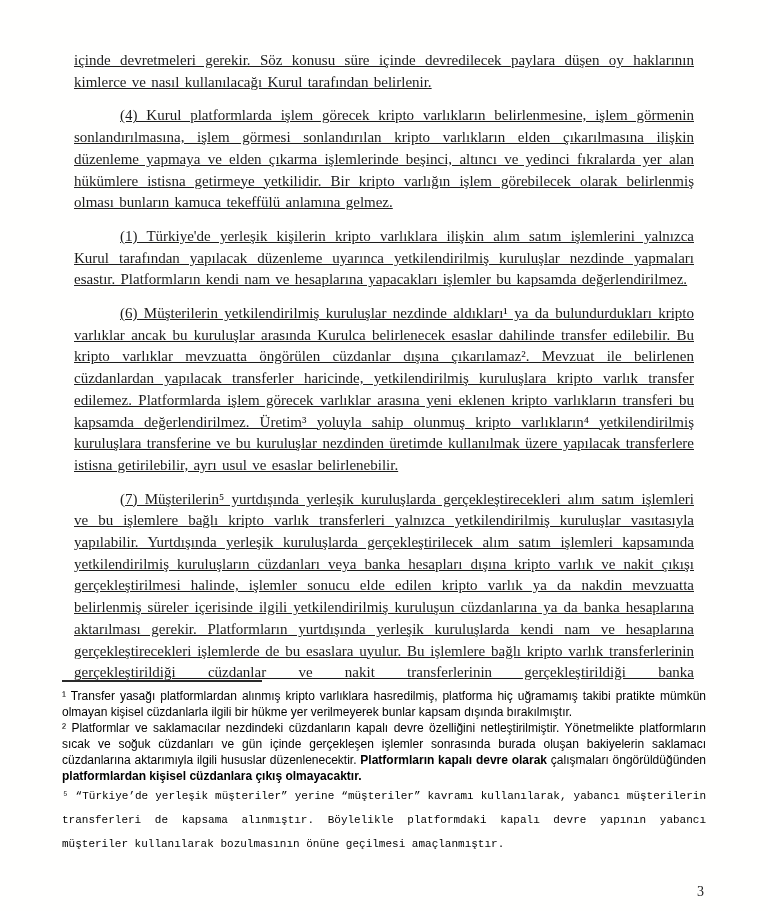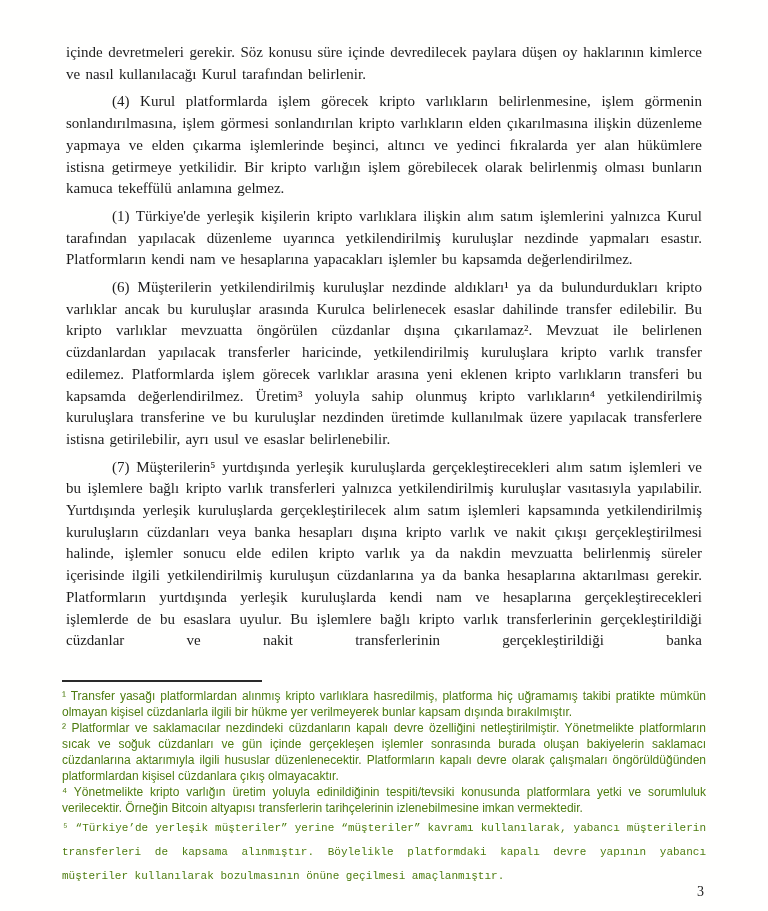--- a/index.html
+++ b/index.html
@@ -20,22 +20,23 @@
     top: 38px;
     left: 62px;
     width: 644px;
   }
   .body-text p {
     font-family: "Liberation Serif", "DejaVu Serif", serif;
     font-size: 15px;
     line-height: 21.7px;
     color: #1c1c1c;
     text-align: justify;
-    margin: 4px;
+    margin: 12px;
     word-spacing: 1.5px;
+    text-decoration: underline;
   }
   .body-text p.numbered {
     text-indent: 46px;
     margin-top: 6px;
   }
   .body-text p.cont-next-page {
     text-align-last: justify;
   }
   .footnote-sep {
     position: absolute;
@@ -47,34 +48,34 @@
   }
   .footnotes {
     position: absolute;
     top: 688px;
     left: 62px;
     width: 644px;
   }
   .footnotes p {
     margin: 0;
     text-align: justify;
-    color: #4d7c0f;
+    color: #000000;
   }
   .footnotes p.fn-sans {
     font-family: "Liberation Sans", "DejaVu Sans", sans-serif;
     font-size: 12px;
     line-height: 16px;
   }
   .footnotes p.fn-serif {
     font-family: Liberation Mono, monospace;
     font-size: 11px;
     line-height: 24px;
   }
   .footnotes b {
-    font-weight: 400;
+    font-weight: 700;
   }
   .page-number {
     position: absolute;
     top: 884px;
     right: 64px;
     font-family: "Liberation Serif", "DejaVu Serif", serif;
     font-size: 14px;
     color: #1c1c1c;
   }
 </style>
@@ -89,19 +90,18 @@
     <p class="numbered">(1) Türkiye'de yerleşik kişilerin kripto varlıklara ilişkin alım satım işlemlerini yalnızca Kurul tarafından yapılacak düzenleme uyarınca yetkilendirilmiş kuruluşlar nezdinde yapmaları esastır. Platformların kendi nam ve hesaplarına yapacakları işlemler bu kapsamda değerlendirilmez.</p>
     <p class="numbered">(6) Müşterilerin yetkilendirilmiş kuruluşlar nezdinde aldıkları¹ ya da bulundurdukları kripto varlıklar ancak bu kuruluşlar arasında Kurulca belirlenecek esaslar dahilinde transfer edilebilir. Bu kripto varlıklar mevzuatta öngörülen cüzdanlar dışına çıkarılamaz². Mevzuat ile belirlenen cüzdanlardan yapılacak transferler haricinde, yetkilendirilmiş kuruluşlara kripto varlık transfer edilemez. Platformlarda işlem görecek varlıklar arasına yeni eklenen kripto varlıkların transferi bu kapsamda değerlendirilmez. Üretim³ yoluyla sahip olunmuş kripto varlıkların⁴ yetkilendirilmiş kuruluşlara transferine ve bu kuruluşlar nezdinden üretimde kullanılmak üzere yapılacak transferlere istisna getirilebilir, ayrı usul ve esaslar belirlenebilir.</p>
     <p class="numbered cont-next-page">(7) Müşterilerin⁵ yurtdışında yerleşik kuruluşlarda gerçekleştirecekleri alım satım işlemleri ve bu işlemlere bağlı kripto varlık transferleri yalnızca yetkilendirilmiş kuruluşlar vasıtasıyla yapılabilir. Yurtdışında yerleşik kuruluşlarda gerçekleştirilecek alım satım işlemleri kapsamında yetkilendirilmiş kuruluşların cüzdanları veya banka hesapları dışına kripto varlık ve nakit çıkışı gerçekleştirilmesi halinde, işlemler sonucu elde edilen kripto varlık ya da nakdin mevzuatta belirlenmiş süreler içerisinde ilgili yetkilendirilmiş kuruluşun cüzdanlarına ya da banka hesaplarına aktarılması gerekir. Platformların yurtdışında yerleşik kuruluşlarda kendi nam ve hesaplarına gerçekleştirecekleri işlemlerde de bu esaslara uyulur. Bu işlemlere bağlı kripto varlık transferlerinin gerçekleştirildiği cüzdanlar ve nakit transferlerinin gerçekleştirildiği banka</p>
   </div>
 
   <div class="footnote-sep"></div>
 
   <div class="footnotes">
     <p class="fn-sans"><span>¹ Transfer yasağı platformlardan alınmış kripto varlıklara hasredilmiş, platforma hiç uğramamış takibi pratikte mümkün olmayan kişisel cüzdanlarla ilgili bir hükme yer verilmeyerek bunlar kapsam dışında bırakılmıştır.</span></p>
     <p class="fn-sans"><span>² Platformlar ve saklamacılar nezdindeki cüzdanların kapalı devre özelliğini netleştirilmiştir. Yönetmelikte platformların sıcak ve soğuk cüzdanları ve gün içinde gerçekleşen işlemler sonrasında burada oluşan bakiyelerin saklamacı cüzdanlarına aktarımıyla ilgili hususlar düzenlenecektir. </span><b>Platformların kapalı devre olarak</b><span> çalışmaları öngörüldüğünden </span><b>platformlardan kişisel cüzdanlara çıkış olmayacaktır.</b></p>
-    <p class="fn-sans"><span>⁴ Yönetmelikte kripto varlığın üretim yoluyla edinildiğinin tespiti/tevsiki konusunda platformlara yetki ve sorumluluk verilecektir. Örneğin Bitcoin altyapısı transferlerin tarihçelerinin izlenebilmesine imkan vermektedir.</span></p>
     <p class="fn-serif"><span>⁵ “Türkiye’de yerleşik müşteriler” yerine “müşteriler” kavramı kullanılarak, yabancı müşterilerin transferleri de kapsama alınmıştır. Böylelikle platformdaki kapalı devre yapının yabancı müşteriler kullanılarak bozulmasının önüne geçilmesi amaçlanmıştır.</span></p>
   </div>
 
   <div class="page-number">3</div>
 
 </div>
 
 </body></html>

